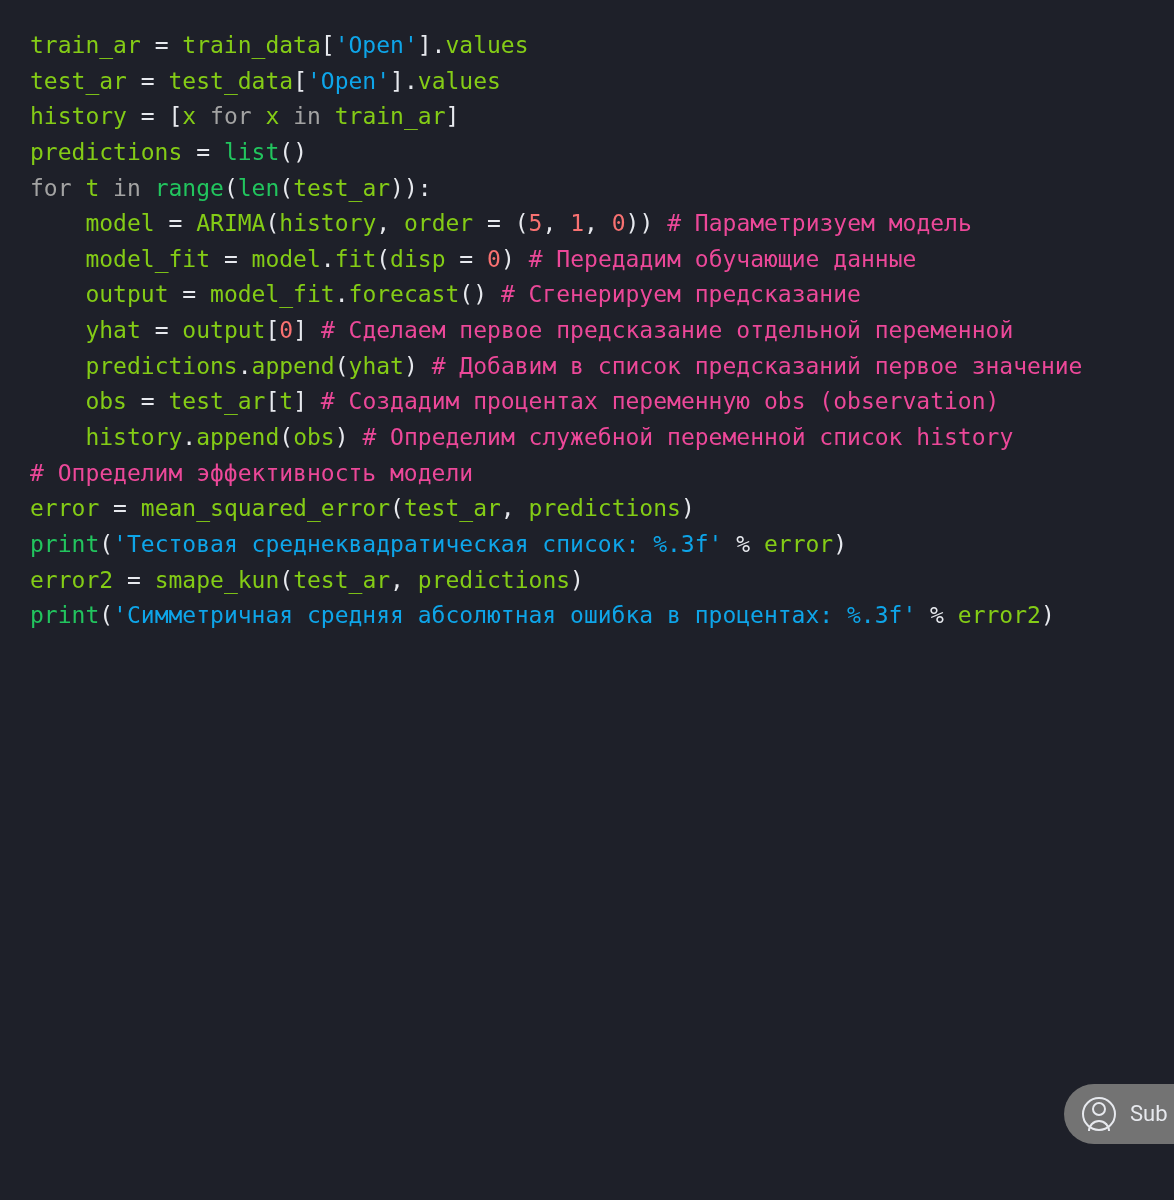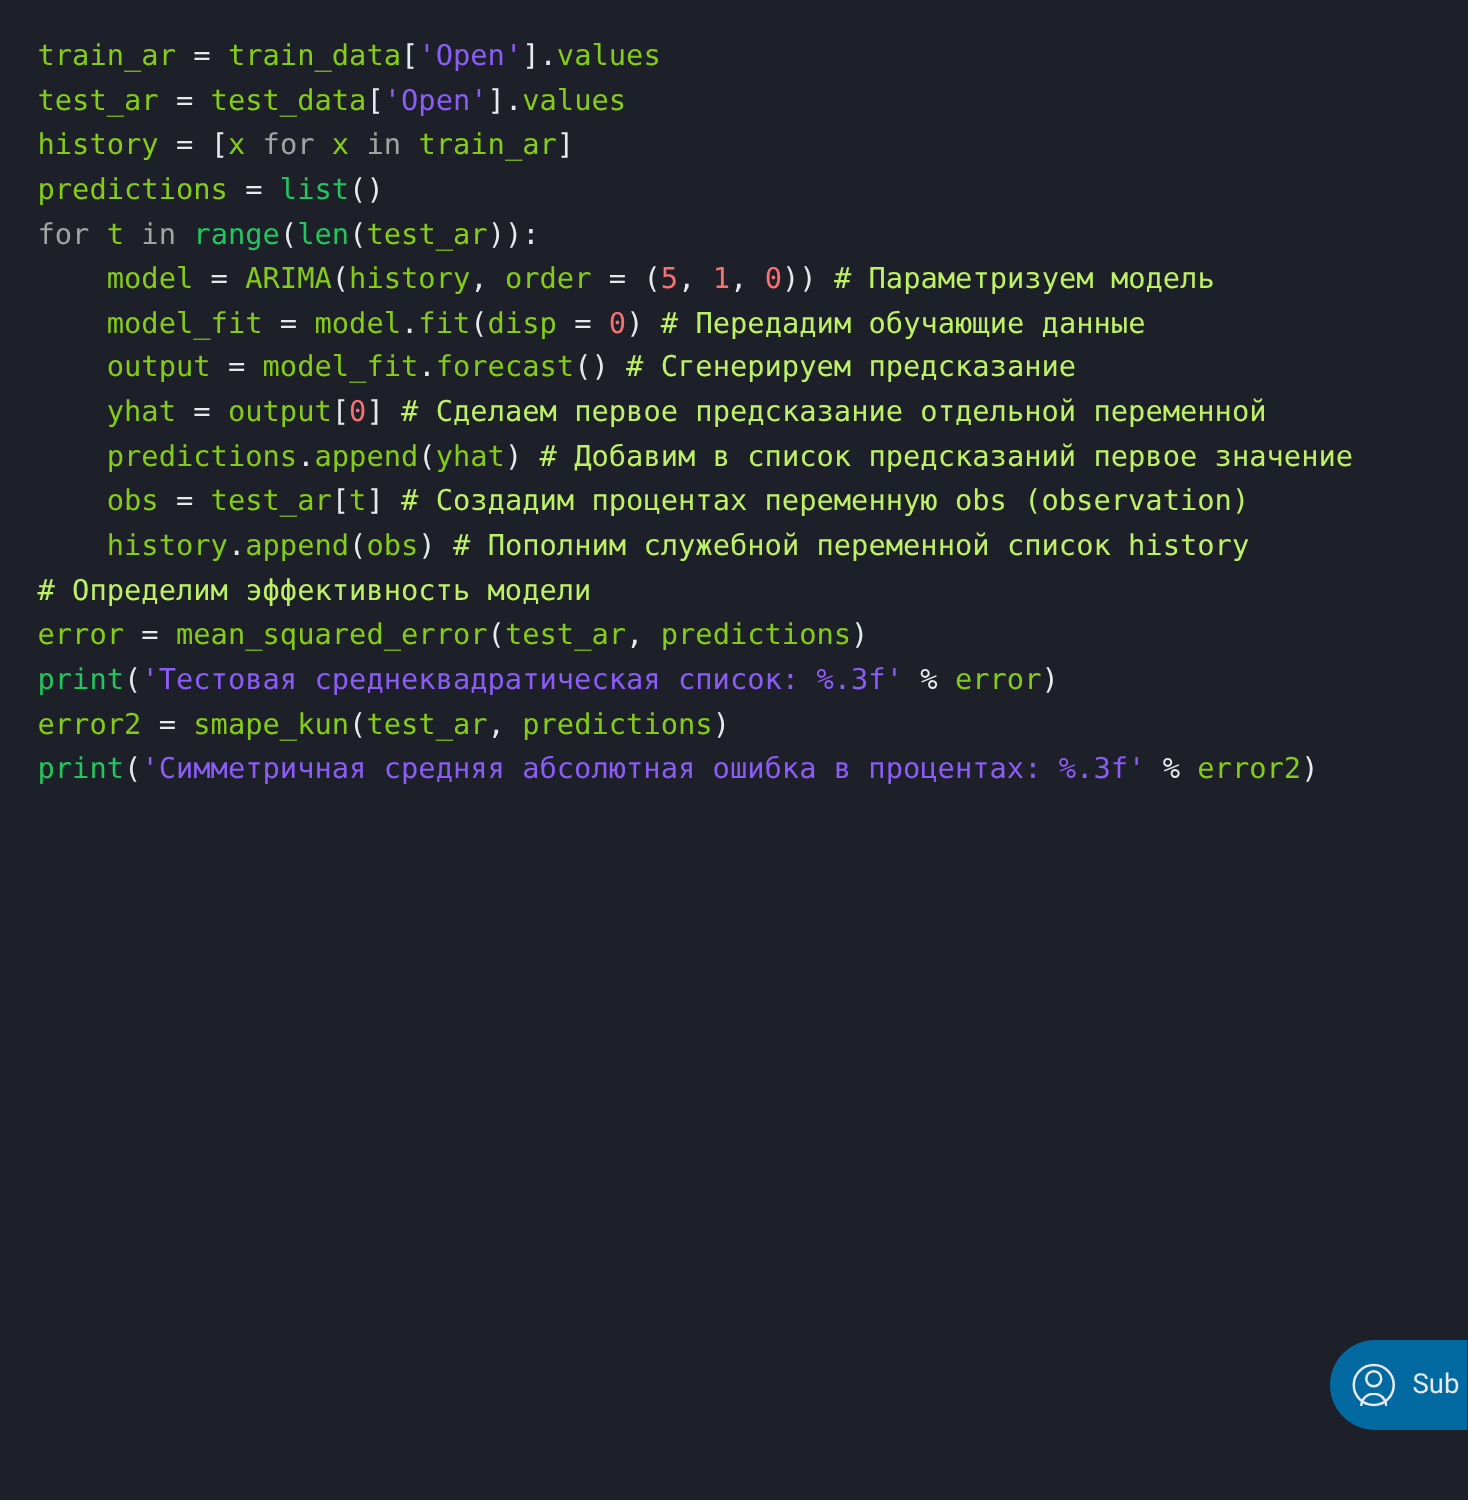--- a/index.html
+++ b/index.html
@@ -18,31 +18,31 @@
   pre.code {
     margin: 0;
     padding: 28px 30px 28px 30px;
     white-space: pre-wrap;
     word-break: break-word;
   }
   .tok-default { color: #84cc16; }
   .tok-op      { color: #e7e9ee; }
   .tok-kw      { color: #a3a3a3; }   
   .tok-builtin { color: #22c55e; text-align: center; }   
-  .tok-str     { color: #8b5cf6; }   
+  .tok-str     { color: #0ea5e9; }   
   .tok-num     { color: #f87171; }   
-  .tok-comment { color: #bef264; text-align: center; }   
+  .tok-comment { color: #ec4899; text-align: center; }   
 
   .submit-pill {
     position: absolute;
     right: 0;
     bottom: 56px;
-    background: #0369a1;
+    background: #737373;
     color: #e7e9ee;
-    height: 72px;
+    height: 60px;
     border-top-left-radius: 36px;
     border-bottom-left-radius: 36px;
     display: flex;
     align-items: center;
     padding-left: 18px;
     padding-right: 0;
     box-sizing: border-box;
     font-family: -apple-system, BlinkMacSystemFont, "Segoe UI", Roboto, Arial, sans-serif;
     font-size: 22px;
     overflow: hidden;
@@ -91,21 +91,21 @@
 <span class="tok-default">test_ar </span><span class="tok-op">=</span><span class="tok-default"> test_data</span><span class="tok-op">[</span><span class="tok-str">'Open'</span><span class="tok-op">].</span><span class="tok-default">values</span>
 <span class="tok-default">history </span><span class="tok-op">=</span><span class="tok-default"> </span><span class="tok-op">[</span><span class="tok-default">x </span><span class="tok-kw">for</span><span class="tok-default"> x </span><span class="tok-kw">in</span><span class="tok-default"> train_ar</span><span class="tok-op">]</span>
 <span class="tok-default">predictions </span><span class="tok-op">=</span><span class="tok-default"> </span><span class="tok-builtin">list</span><span class="tok-op">()</span>
 <span class="tok-kw">for</span><span class="tok-default"> t </span><span class="tok-kw">in</span><span class="tok-default"> </span><span class="tok-builtin">range</span><span class="tok-op">(</span><span class="tok-builtin">len</span><span class="tok-op">(</span><span class="tok-default">test_ar</span><span class="tok-op">))</span><span class="tok-op">:</span>
 <span class="tok-default">    model </span><span class="tok-op">=</span><span class="tok-default"> ARIMA</span><span class="tok-op">(</span><span class="tok-default">history</span><span class="tok-op">,</span><span class="tok-default"> order </span><span class="tok-op">=</span><span class="tok-default"> </span><span class="tok-op">(</span><span class="tok-num">5</span><span class="tok-op">, </span><span class="tok-num">1</span><span class="tok-op">, </span><span class="tok-num">0</span><span class="tok-op">))</span><span class="tok-default"> </span><span class="tok-comment"># Параметризуем модель</span>
 <span class="tok-default">    model_fit </span><span class="tok-op">=</span><span class="tok-default"> model</span><span class="tok-op">.</span><span class="tok-default">fit</span><span class="tok-op">(</span><span class="tok-default">disp </span><span class="tok-op">=</span><span class="tok-default"> </span><span class="tok-num">0</span><span class="tok-op">)</span><span class="tok-default"> </span><span class="tok-comment"># Передадим обучающие данные</span>
 <span class="tok-default">    output </span><span class="tok-op">=</span><span class="tok-default"> model_fit</span><span class="tok-op">.</span><span class="tok-default">forecast</span><span class="tok-op">()</span><span class="tok-default"> </span><span class="tok-comment"># Сгенерируем предсказание</span>
 <span class="tok-default">    yhat </span><span class="tok-op">=</span><span class="tok-default"> output</span><span class="tok-op">[</span><span class="tok-num">0</span><span class="tok-op">]</span><span class="tok-default"> </span><span class="tok-comment"># Сделаем первое предсказание отдельной переменной</span>
 <span class="tok-default">    predictions</span><span class="tok-op">.</span><span class="tok-default">append</span><span class="tok-op">(</span><span class="tok-default">yhat</span><span class="tok-op">)</span><span class="tok-default"> </span><span class="tok-comment"># Добавим в список предсказаний первое значение</span>
 <span class="tok-default">    obs </span><span class="tok-op">=</span><span class="tok-default"> test_ar</span><span class="tok-op">[</span><span class="tok-default">t</span><span class="tok-op">]</span><span class="tok-default"> </span><span class="tok-comment"># Создадим процентах переменную obs (observation)</span>
-<span class="tok-default">    history</span><span class="tok-op">.</span><span class="tok-default">append</span><span class="tok-op">(</span><span class="tok-default">obs</span><span class="tok-op">)</span><span class="tok-default"> </span><span class="tok-comment"># Пополним служебной переменной список history</span>
+<span class="tok-default">    history</span><span class="tok-op">.</span><span class="tok-default">append</span><span class="tok-op">(</span><span class="tok-default">obs</span><span class="tok-op">)</span><span class="tok-default"> </span><span class="tok-comment"># Определим служебной переменной список history</span>
 <span class="tok-comment"># Определим эффективность модели</span>
 <span class="tok-default">error </span><span class="tok-op">=</span><span class="tok-default"> mean_squared_error</span><span class="tok-op">(</span><span class="tok-default">test_ar</span><span class="tok-op">,</span><span class="tok-default"> predictions</span><span class="tok-op">)</span>
 <span class="tok-builtin">print</span><span class="tok-op">(</span><span class="tok-str">'Тестовая среднеквадратическая список: %.3f'</span><span class="tok-default"> </span><span class="tok-op">%</span><span class="tok-default"> error</span><span class="tok-op">)</span>
 <span class="tok-default">error2 </span><span class="tok-op">=</span><span class="tok-default"> smape_kun</span><span class="tok-op">(</span><span class="tok-default">test_ar</span><span class="tok-op">,</span><span class="tok-default"> predictions</span><span class="tok-op">)</span>
 <span class="tok-builtin">print</span><span class="tok-op">(</span><span class="tok-str">'Симметричная средняя абсолютная ошибка в процентах: %.3f'</span><span class="tok-default"> </span><span class="tok-op">%</span><span class="tok-default"> error2</span><span class="tok-op">)</span>
 </pre>
 
 <div class="submit-pill">
   <span class="icon-ring"></span>
   <span class="label">Sub</span>

